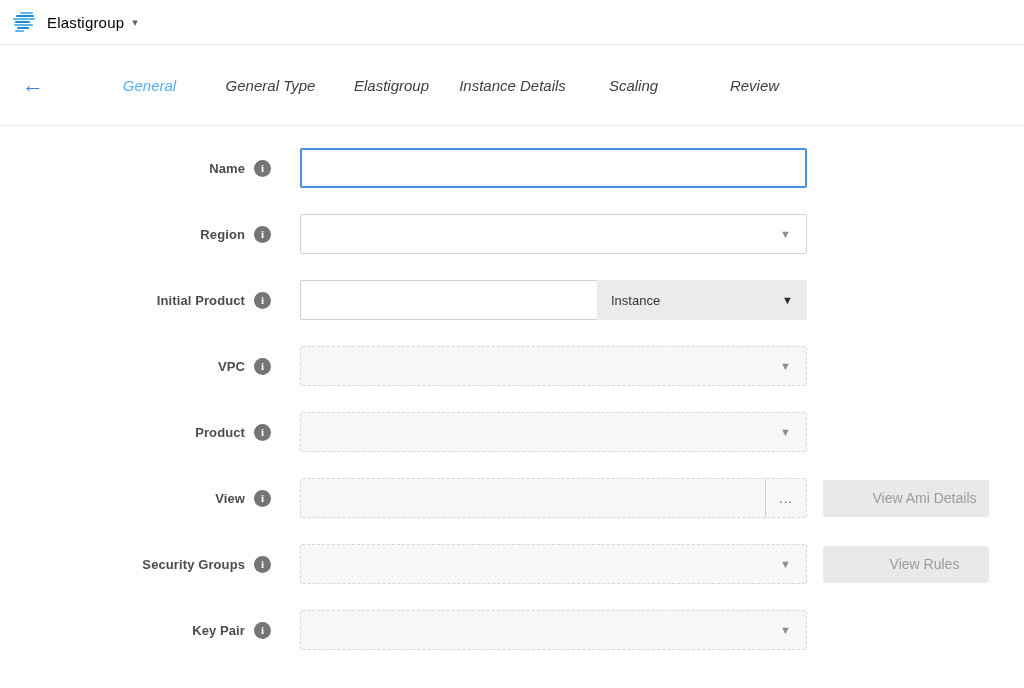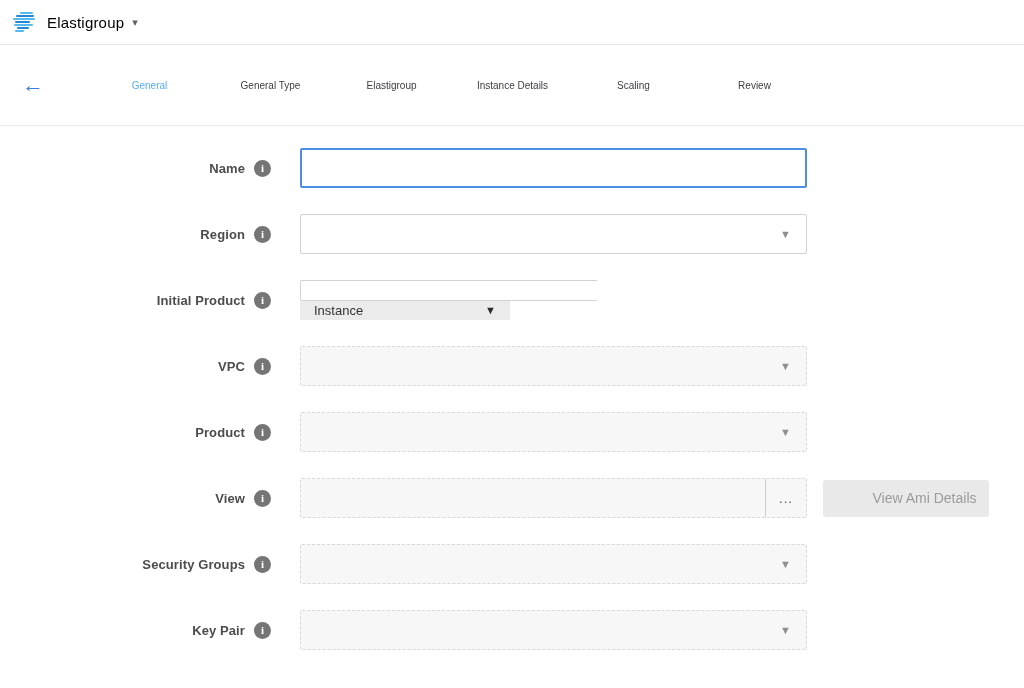--- a/index.html
+++ b/index.html
@@ -21,22 +21,22 @@
   .tabbar {
     height: 81px; display: flex; align-items: center;
     background: #ffffff; border-bottom: 1px solid #e9e9e9;
   }
   .back-arrow {
     width: 38px; margin-left: 14px; text-align: center;
     font-size: 22px; color: #3d7fd9; cursor: pointer; line-height: 1;
   }
   .tabs { display: flex; margin-left: 37px; }
   .tab {
-    width: 121px; text-align: center; font-size: 10px; color: #3c4043;
-    cursor: pointer; white-space: nowrap;
+    width: 121px; text-align: center; font-size: 15px; color: #3c4043;
+    cursor: pointer; white-space: nowrap; font-style: italic;
   }
   .tab.active { color: #56aef5; }
 
   
   .form { padding-top: 22px; }
   .row { display: flex; align-items: center; height: 40px; margin-bottom: 26px; }
   .label-cell {
     width: 300px; padding-right: 29px; display: flex;
     justify-content: flex-end; align-items: center;
   }
@@ -64,21 +64,21 @@
   .select-box .caret, .field .caret {
     position: absolute; right: 16px; top: 50%; transform: translateY(-50%);
     font-size: 11px; color: #8f8f8f; line-height: 1;
   }
   .disabled-box {
     width: 100%; height: 100%; background: #f7f7f7; border: 1px dashed #d8d8d8;
     border-radius: 2px;
   }
 
   
-  .capacity-field { display: flex; width: 507px; height: 40px; flex-direction: column; }
+  .capacity-field { display: flex; width: 507px; height: 40px; }
   .capacity-input {
     width: 297px; height: 40px; border: 1px solid #d2d2d2; border-right: none;
     border-radius: 2px 0 0 2px; outline: none; font-size: 14px; padding: 0 10px;
     font-family: "Liberation Sans", sans-serif;
   }
   .unit-select {
     width: 210px; height: 40px; background: #ebebeb; display: flex;
     align-items: center; padding: 0 14px; position: relative; cursor: pointer;
   }
   .unit-select .unit-label { font-size: 13px; color: #333333; }
@@ -213,20 +213,21 @@
 
   <div class="row">
     <div class="label-cell">
       <span class="label">Security Groups</span>
       <span class="info-icon">i</span>
     </div>
     <div class="field">
       <div class="disabled-box"></div>
       <span class="caret">▼</span>
     </div>
+    <button class="side-btn">View Rules</button>
   </div>
 
   <div class="row">
     <div class="label-cell">
       <span class="label">Key Pair</span>
       <span class="info-icon">i</span>
     </div>
     <div class="field">
       <div class="disabled-box"></div>
       <span class="caret">▼</span>

